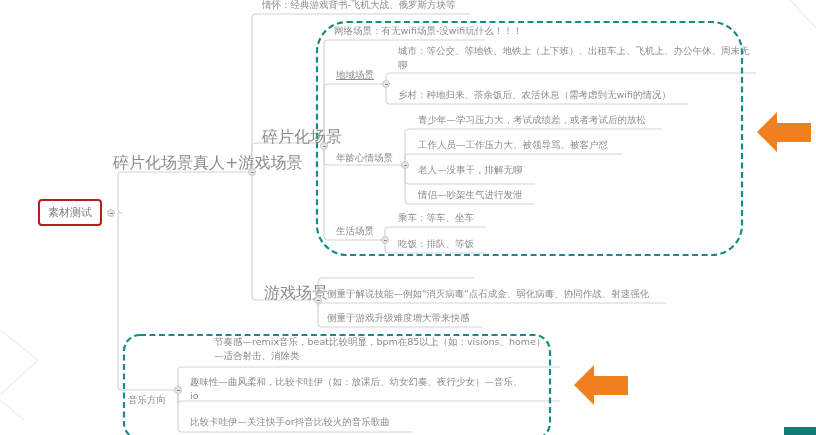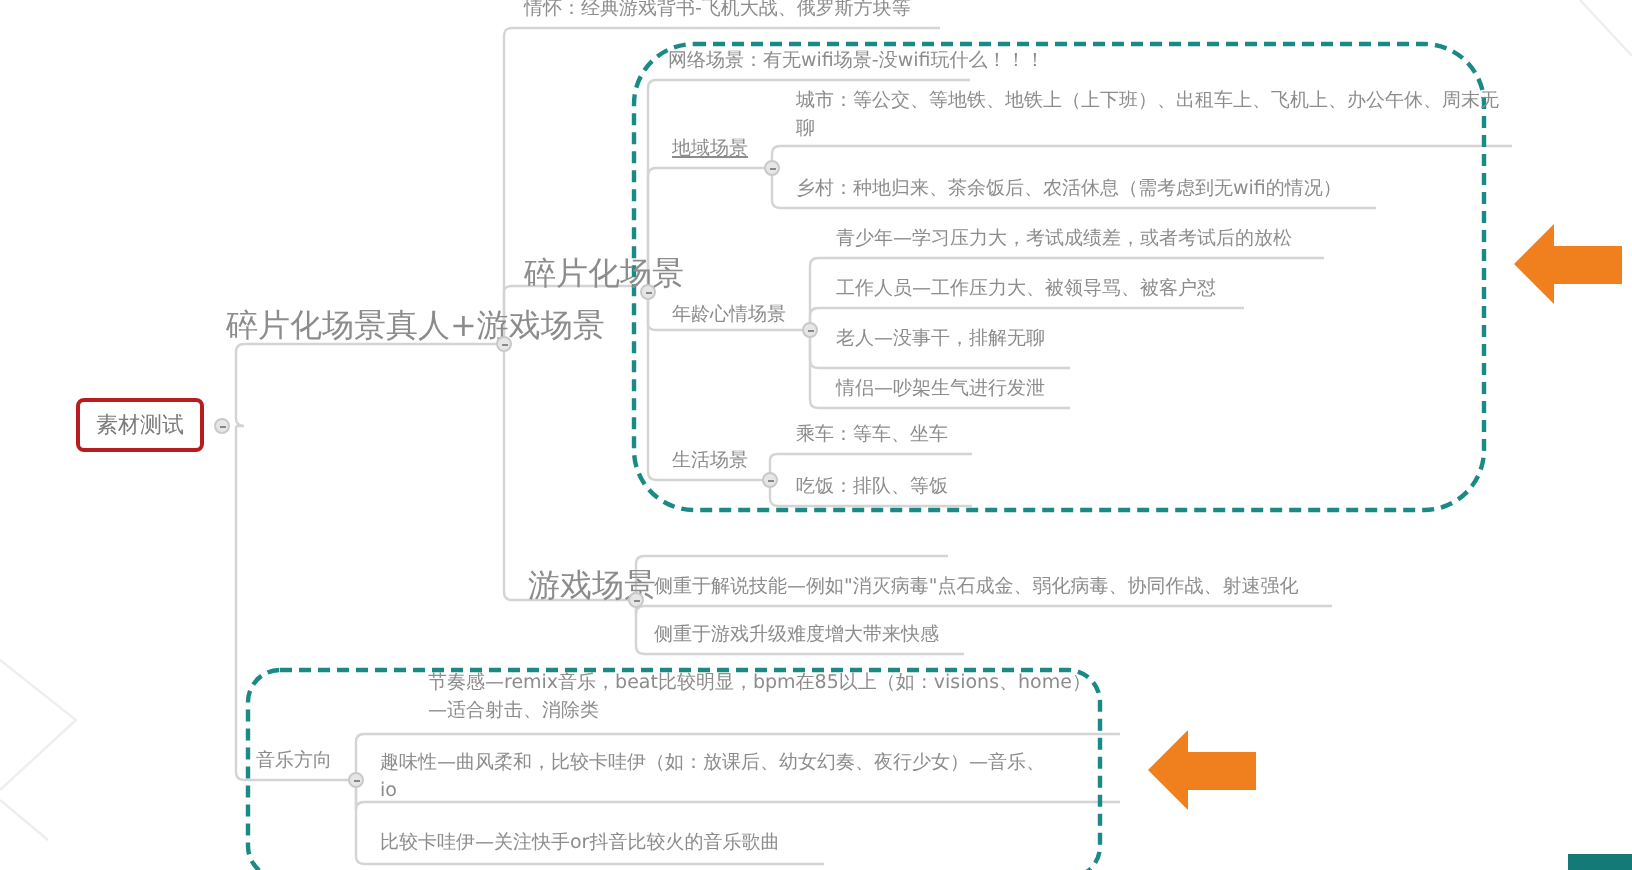--- a/index.html
+++ b/index.html
@@ -97,21 +97,21 @@
   <div class="t" style="left:336px;top:224px;">生活场景</div>
   <div class="knob" style="left:381px;top:236px;"></div>
   <div class="t" style="left:398px;top:211px;">乘车：等车、坐车</div>
   <div class="t" style="left:398px;top:237px;">吃饭：排队、等饭</div>
 
   <div class="t mid" style="left:264px;top:286px;">游戏场景</div>
   <div class="knob" style="left:314px;top:296px;"></div>
   <div class="t" style="left:327px;top:287px;">侧重于解说技能—例如"消灭病毒"点石成金、弱化病毒、协同作战、射速强化</div>
   <div class="t" style="left:327px;top:311px;">侧重于游戏升级难度增大带来快感</div>
 
-  <div class="t" style="left:128px;top:374px;font-family:Liberation Mono, monospace;">音乐方向</div>
+  <div class="t" style="left:128px;top:394px;font-family:Liberation Mono, monospace;">音乐方向</div>
   <div class="knob" style="left:174px;top:386px;"></div>
   <div class="t wrap" style="left:190px;top:335px;width:340px;margin-left:24px;">节奏感—remix音乐，beat比较明显，bpm在85以上（如：visions、home）—适合射击、消除类</div>
   <div class="t wrap" style="left:190px;top:375px;width:340px;">趣味性—曲风柔和，比较卡哇伊（如：放课后、幼女幻奏、夜行少女）—音乐、io</div>
   <div class="t" style="left:190px;top:415px;">比较卡哇伊—关注快手or抖音比较火的音乐歌曲</div>
 
   <svg class="arrow" style="left:757px;top:112px;" width="56" height="40">
     <polygon points="0,20 20,0 20,11 54,11 54,30 20,30 20,40" fill="#f0801e"></polygon>
   </svg>
   <svg class="arrow" style="left:574px;top:365px;" width="56" height="40">
     <polygon points="0,20 20,0 20,11 54,11 54,30 20,30 20,40" fill="#f0801e"></polygon>

